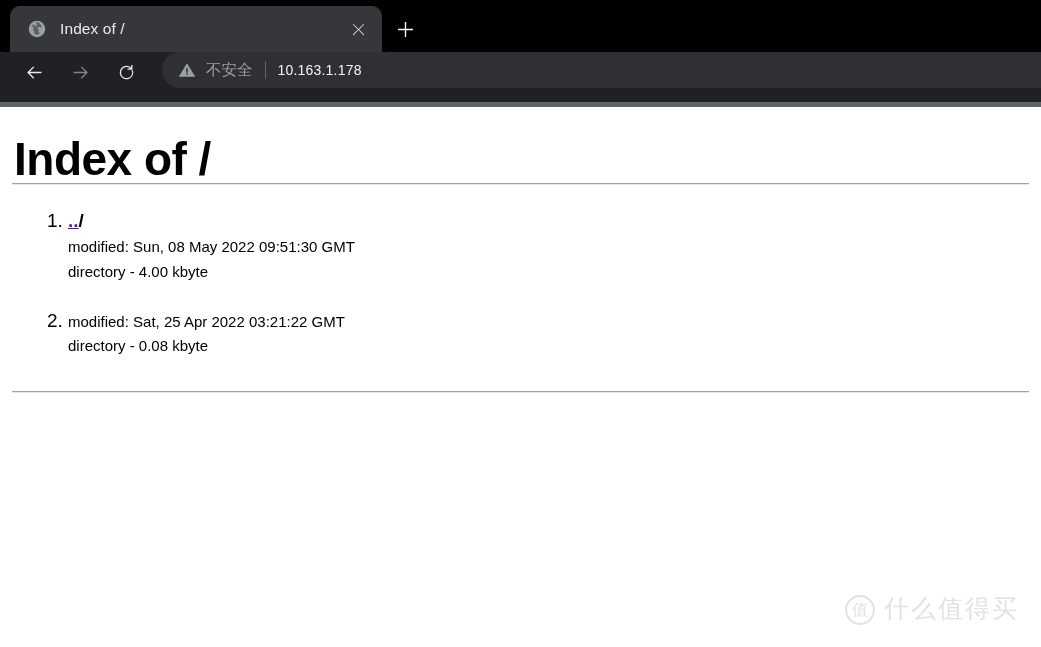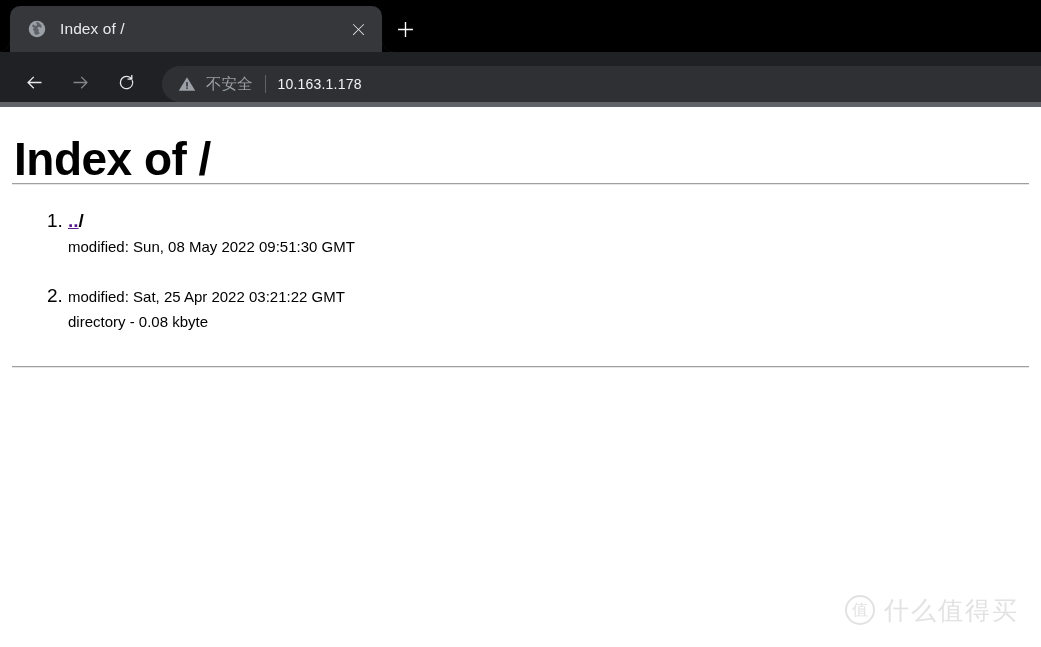--- a/index.html
+++ b/index.html
@@ -103,21 +103,21 @@
     justify-content: center;
     border-radius: 50%;
   }
 
   
   .toolbar {
     height: 50px;
     flex: 0 0 50px;
     background: #202124;
     display: flex;
-    align-items: flex-end;
+    align-items: flex-start;
     padding: 0 0 0 14px;
     box-sizing: border-box;
     position: relative;
   }
   .navbtn {
     width: 40px;
     height: 40px;
     display: flex;
     align-items: center;
     justify-content: center;
@@ -257,21 +257,21 @@
     display: flex;
     align-items: center;
     justify-content: center;
     font-family: "DejaVu Sans", sans-serif;
     line-height: 1;
   }
   .wm-text {
     color: #e2e2e2;
     font-size: 25px;
     letter-spacing: 2px;
-    font-family: Liberation Sans, sans-serif;
+    font-family: Liberation Mono, monospace;
     line-height: 1;
   }
 </style>
 </head>
 <body>
 
 <div class="browser">
 
   <div class="tabstrip">
     <div class="tab">
@@ -340,20 +340,21 @@
     <hr class="rule rule-top">
 
     <ol class="listing">
 
       <li>
         <div class="entry-spacer"></div>
         <div class="entry-name">
           <a class="link-visited" href="#">..</a><span class="slash">/</span>
         </div>
         <div class="entry-meta">modified: Sun, 08 May 2022 09:51:30 GMT</div>
+        <div class="entry-meta">directory - 4.00 kbyte</div>
       </li>
 
       <li>
         <div class="entry-spacer"></div>
         <div class="entry-meta">modified: Sat, 25 Apr 2022 03:21:22 GMT</div>
         <div class="entry-meta">directory - 0.08 kbyte</div>
       </li>
 
     </ol>
 

